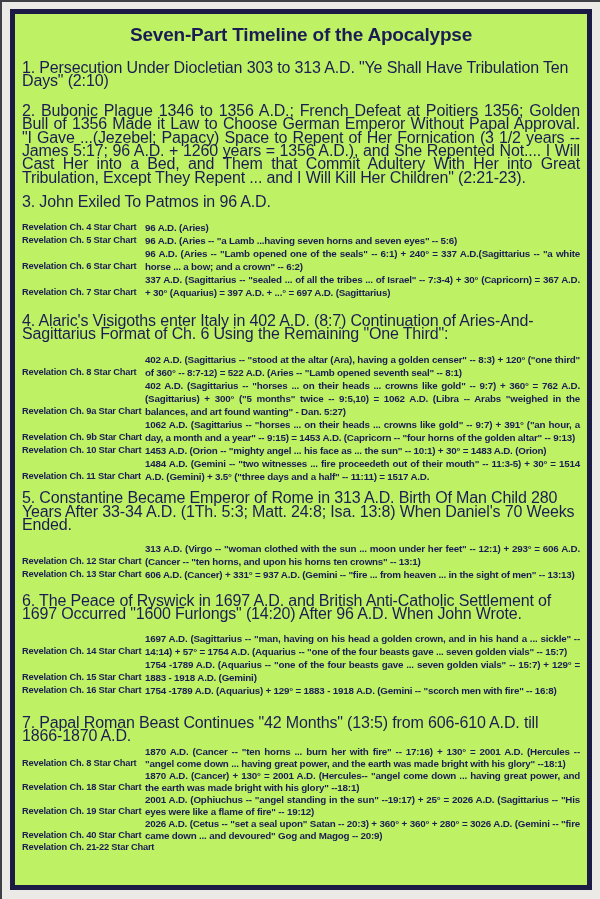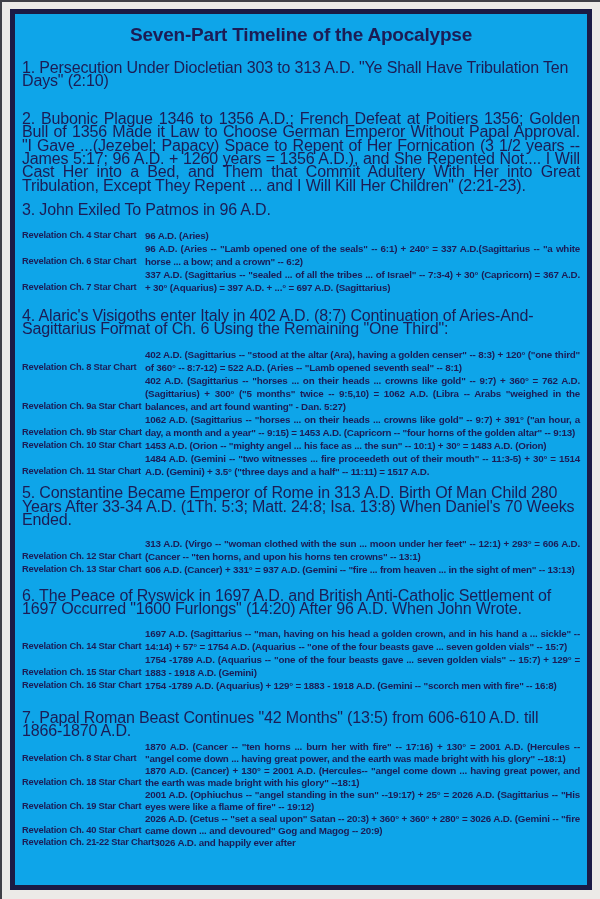--- a/index.html
+++ b/index.html
@@ -7,21 +7,21 @@
     width:600px;height:899px;position:relative;overflow:hidden;
     background:#eceae7;
     font-family:"Liberation Sans", sans-serif;
     box-sizing:border-box;
     border-top:2px solid #3f3f46;
     border-left:2px solid #3f3f46;
   }
   .frame{
     position:absolute;top:7px;left:8px;right:8px;bottom:9px;
     border:5px solid #1b1b45;
-    background:#0ea5e9;
+    background:#bef264;
     padding:0 6px;
     box-sizing:border-box;
     overflow:hidden;
     color:#1c1c55;
   }
   .doc-title{
     margin:10px 0 0 0;
     text-align:center;
     font-size:19px;
     font-weight:bold;
@@ -29,21 +29,21 @@
   }
   .sec-heading{
     margin:0 1px;
     font-size:16px;
     font-weight:normal;
     line-height:13.4px;
     letter-spacing:-0.15px;
   }
   .justify{ text-align:justify; }
   .mt-s1{margin-top:15px;}
-  .mt-s2{margin-top:24px;}
+  .mt-s2{margin-top:16px;}
   .mt-s3{margin-top:11px;}
   .mt-s4{margin-top:15px;}
   .mt-s5{margin-top:8px;}
   .mt-s6{margin-top:13px;}
   .mt-s7{margin-top:19px;}
   .rows{
     margin:12px 1px 0 1px;
     font-size:9.8px;
     font-weight:bold;
     line-height:13px;
@@ -71,20 +71,24 @@
 
   <p class="sec-heading mt-s1">1. Persecution Under Diocletian 303 to 313 A.D. "Ye Shall Have Tribulation Ten Days" (2:10)</p>
 
   <p class="sec-heading mt-s2 justify">2. Bubonic Plague 1346 to 1356 A.D.;  French Defeat at Poitiers 1356; Golden Bull of 1356 Made it Law to Choose German Emperor Without Papal Approval. "I Gave ...(Jezebel; Papacy) Space to Repent of Her Fornication (3 1/2 years -- James 5:17; 96 A.D. + 1260 years = 1356 A.D.), and She Repented Not.... I Will Cast Her into a Bed, and Them that Commit Adultery With Her into Great Tribulation, Except They Repent ... and I Will Kill Her Children" (2:21-23).</p>
 
   <p class="sec-heading mt-s3">3. John Exiled To Patmos in 96 A.D.</p>
   <div class="rows">
     <div class="row">
       <span class="row-label">Revelation Ch. 4 Star Chart</span>
       <span class="row-value">96 A.D. (Aries)</span>
+    </div>
+    <div class="row">
+      <span class="row-label">Revelation Ch. 5 Star Chart</span>
+      <span class="row-value">96 A.D. (Aries -- "a Lamb ...having seven horns and seven eyes" -- 5:6)</span>
     </div>
     <div class="row">
       <span class="row-label">Revelation Ch. 6 Star Chart</span>
       <span class="row-value">96 A.D. (Aries -- "Lamb opened one of the seals" -- 6:1) + 240° = 337 A.D.(Sagittarius -- "a white horse ... a bow; and a crown" -- 6:2)</span>
     </div>
     <div class="row">
       <span class="row-label">Revelation Ch. 7 Star Chart</span>
       <span class="row-value">337 A.D. (Sagittarius -- "sealed ... of all the tribes ... of Israel" -- 7:3-4) +  30° (Capricorn) = 367 A.D. + 30° (Aquarius) = 397 A.D. + ...°  = 697 A.D. (Sagittarius)</span>
     </div>
   </div>
@@ -154,17 +158,16 @@
     <div class="row">
       <span class="row-label">Revelation Ch. 19 Star Chart</span>
       <span class="row-value">2001 A.D. (Ophiuchus -- "angel standing in the sun" --19:17) + 25° = 2026 A.D. (Sagittarius -- "His eyes were like a flame of fire" -- 19:12)</span>
     </div>
     <div class="row">
       <span class="row-label">Revelation Ch. 40 Star Chart</span>
       <span class="row-value">2026 A.D. (Cetus -- "set a seal upon" Satan -- 20:3) + 360° + 360° + 280° = 3026 A.D. (Gemini -- "fire came down ... and devoured" Gog and Magog -- 20:9)</span>
     </div>
     <div class="row">
       <span class="row-label">Revelation Ch. 21-22 Star Chart</span>
-      <span class="row-value">3026 A.D. and happily ever after</span>
     </div>
   </div>
 
 </div>
 
 </body></html>

